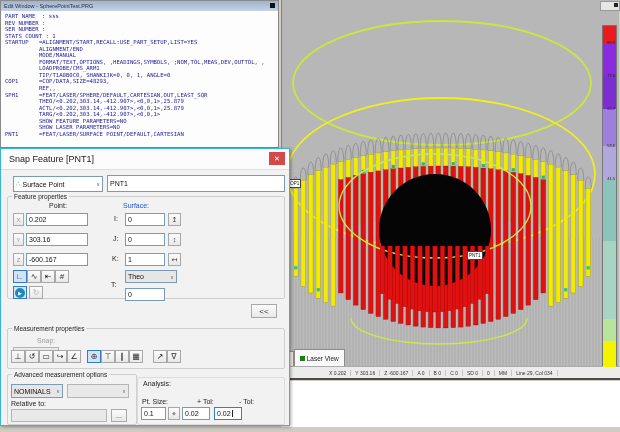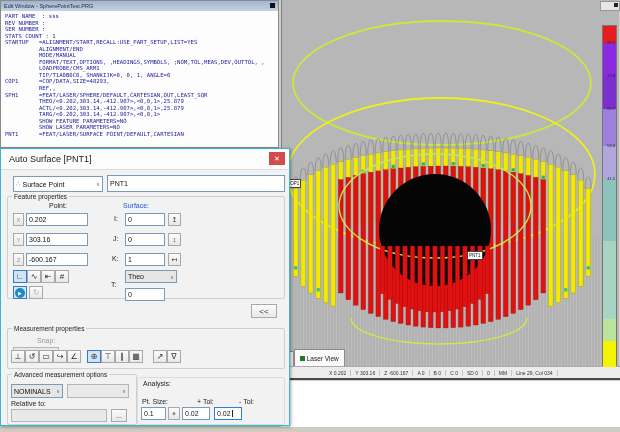--- a/index.html
+++ b/index.html
@@ -257,21 +257,21 @@
   <div id="edit-win">
     <div id="edit-title">
       <span>Edit Window - SpherePointTest.PRG</span>
       <span id="edit-close"></span>
     </div>
     <div id="code"><div class="code-line"><span class="code-txt">PART NAME  : sss</span></div><div class="code-line"><span class="code-txt">REV NUMBER :</span></div><div class="code-line"><span class="code-txt">SER NUMBER :</span></div><div class="code-line"><span class="code-txt">STATS COUNT : 1</span></div><div class="code-line"><span class="code-txt"></span></div><div class="code-line"><span class="code-lab">STARTUP</span><span class="code-txt">=ALIGNMENT/START,RECALL:USE_PART_SETUP,LIST=YES</span></div><div class="code-line"><span class="code-lab"></span><span class="code-txt">ALIGNMENT/END</span></div><div class="code-line"><span class="code-lab"></span><span class="code-txt">MODE/MANUAL</span></div><div class="code-line"><span class="code-lab"></span><span class="code-txt">FORMAT/TEXT,OPTIONS, ,HEADINGS,SYMBOLS, ;NOM,TOL,MEAS,DEV,OUTTOL, ,</span></div><div class="code-line"><span class="code-lab"></span><span class="code-txt">LOADPROBE/CMS_ARM1</span></div><div class="code-line"><span class="code-lab"></span><span class="code-txt">TIP/T1A0B0C0, SHANKIJK=0, 0, 1, ANGLE=0</span></div><div class="code-line"><span class="code-lab">COP1</span><span class="code-txt">=COP/DATA,SIZE=48293,</span></div><div class="code-line"><span class="code-lab"></span><span class="code-txt">REF,,</span></div><div class="code-line"><span class="code-lab">SPH1</span><span class="code-txt">=FEAT/LASER/SPHERE/DEFAULT,CARTESIAN,OUT,LEAST_SQR</span></div><div class="code-line"><span class="code-lab"></span><span class="code-txt">THEO/&lt;0.202,303.14,-412.907&gt;,&lt;0,0,1&gt;,25.879</span></div><div class="code-line"><span class="code-lab"></span><span class="code-txt">ACTL/&lt;0.202,303.14,-412.907&gt;,&lt;0,0,1&gt;,25.879</span></div><div class="code-line"><span class="code-lab"></span><span class="code-txt">TARG/&lt;0.202,303.14,-412.907&gt;,&lt;0,0,1&gt;</span></div><div class="code-line"><span class="code-lab"></span><span class="code-txt">SHOW FEATURE PARAMETERS=NO</span></div><div class="code-line"><span class="code-lab"></span><span class="code-txt">SHOW LASER PARAMETERS=NO</span></div><div class="code-line"><span class="code-lab">PNT1</span><span class="code-txt">=FEAT/LASER/SURFACE POINT/DEFAULT,CARTESIAN</span></div></div>
   </div>
 
   <div id="dlg">
     <div id="dlg-title">
-      <span>Auto Surface [PNT1]</span>
+      <span>Snap Feature [PNT1]</span>
       <span id="dlg-close">✕</span>
     </div>
 
     <div class="inp" style="left:12px;top:27px;width:90px;height:16px;">
       <span class="icon" style="color:#2a7fd4;font-size:7px;margin-right:2px;">∴</span>
       <span>Surface Point</span>
       <span class="dd-arrow">∨</span>
     </div>
     <div class="inp" style="left:106px;top:26px;width:178px;height:17px;">
       <span>PNT1</span>

